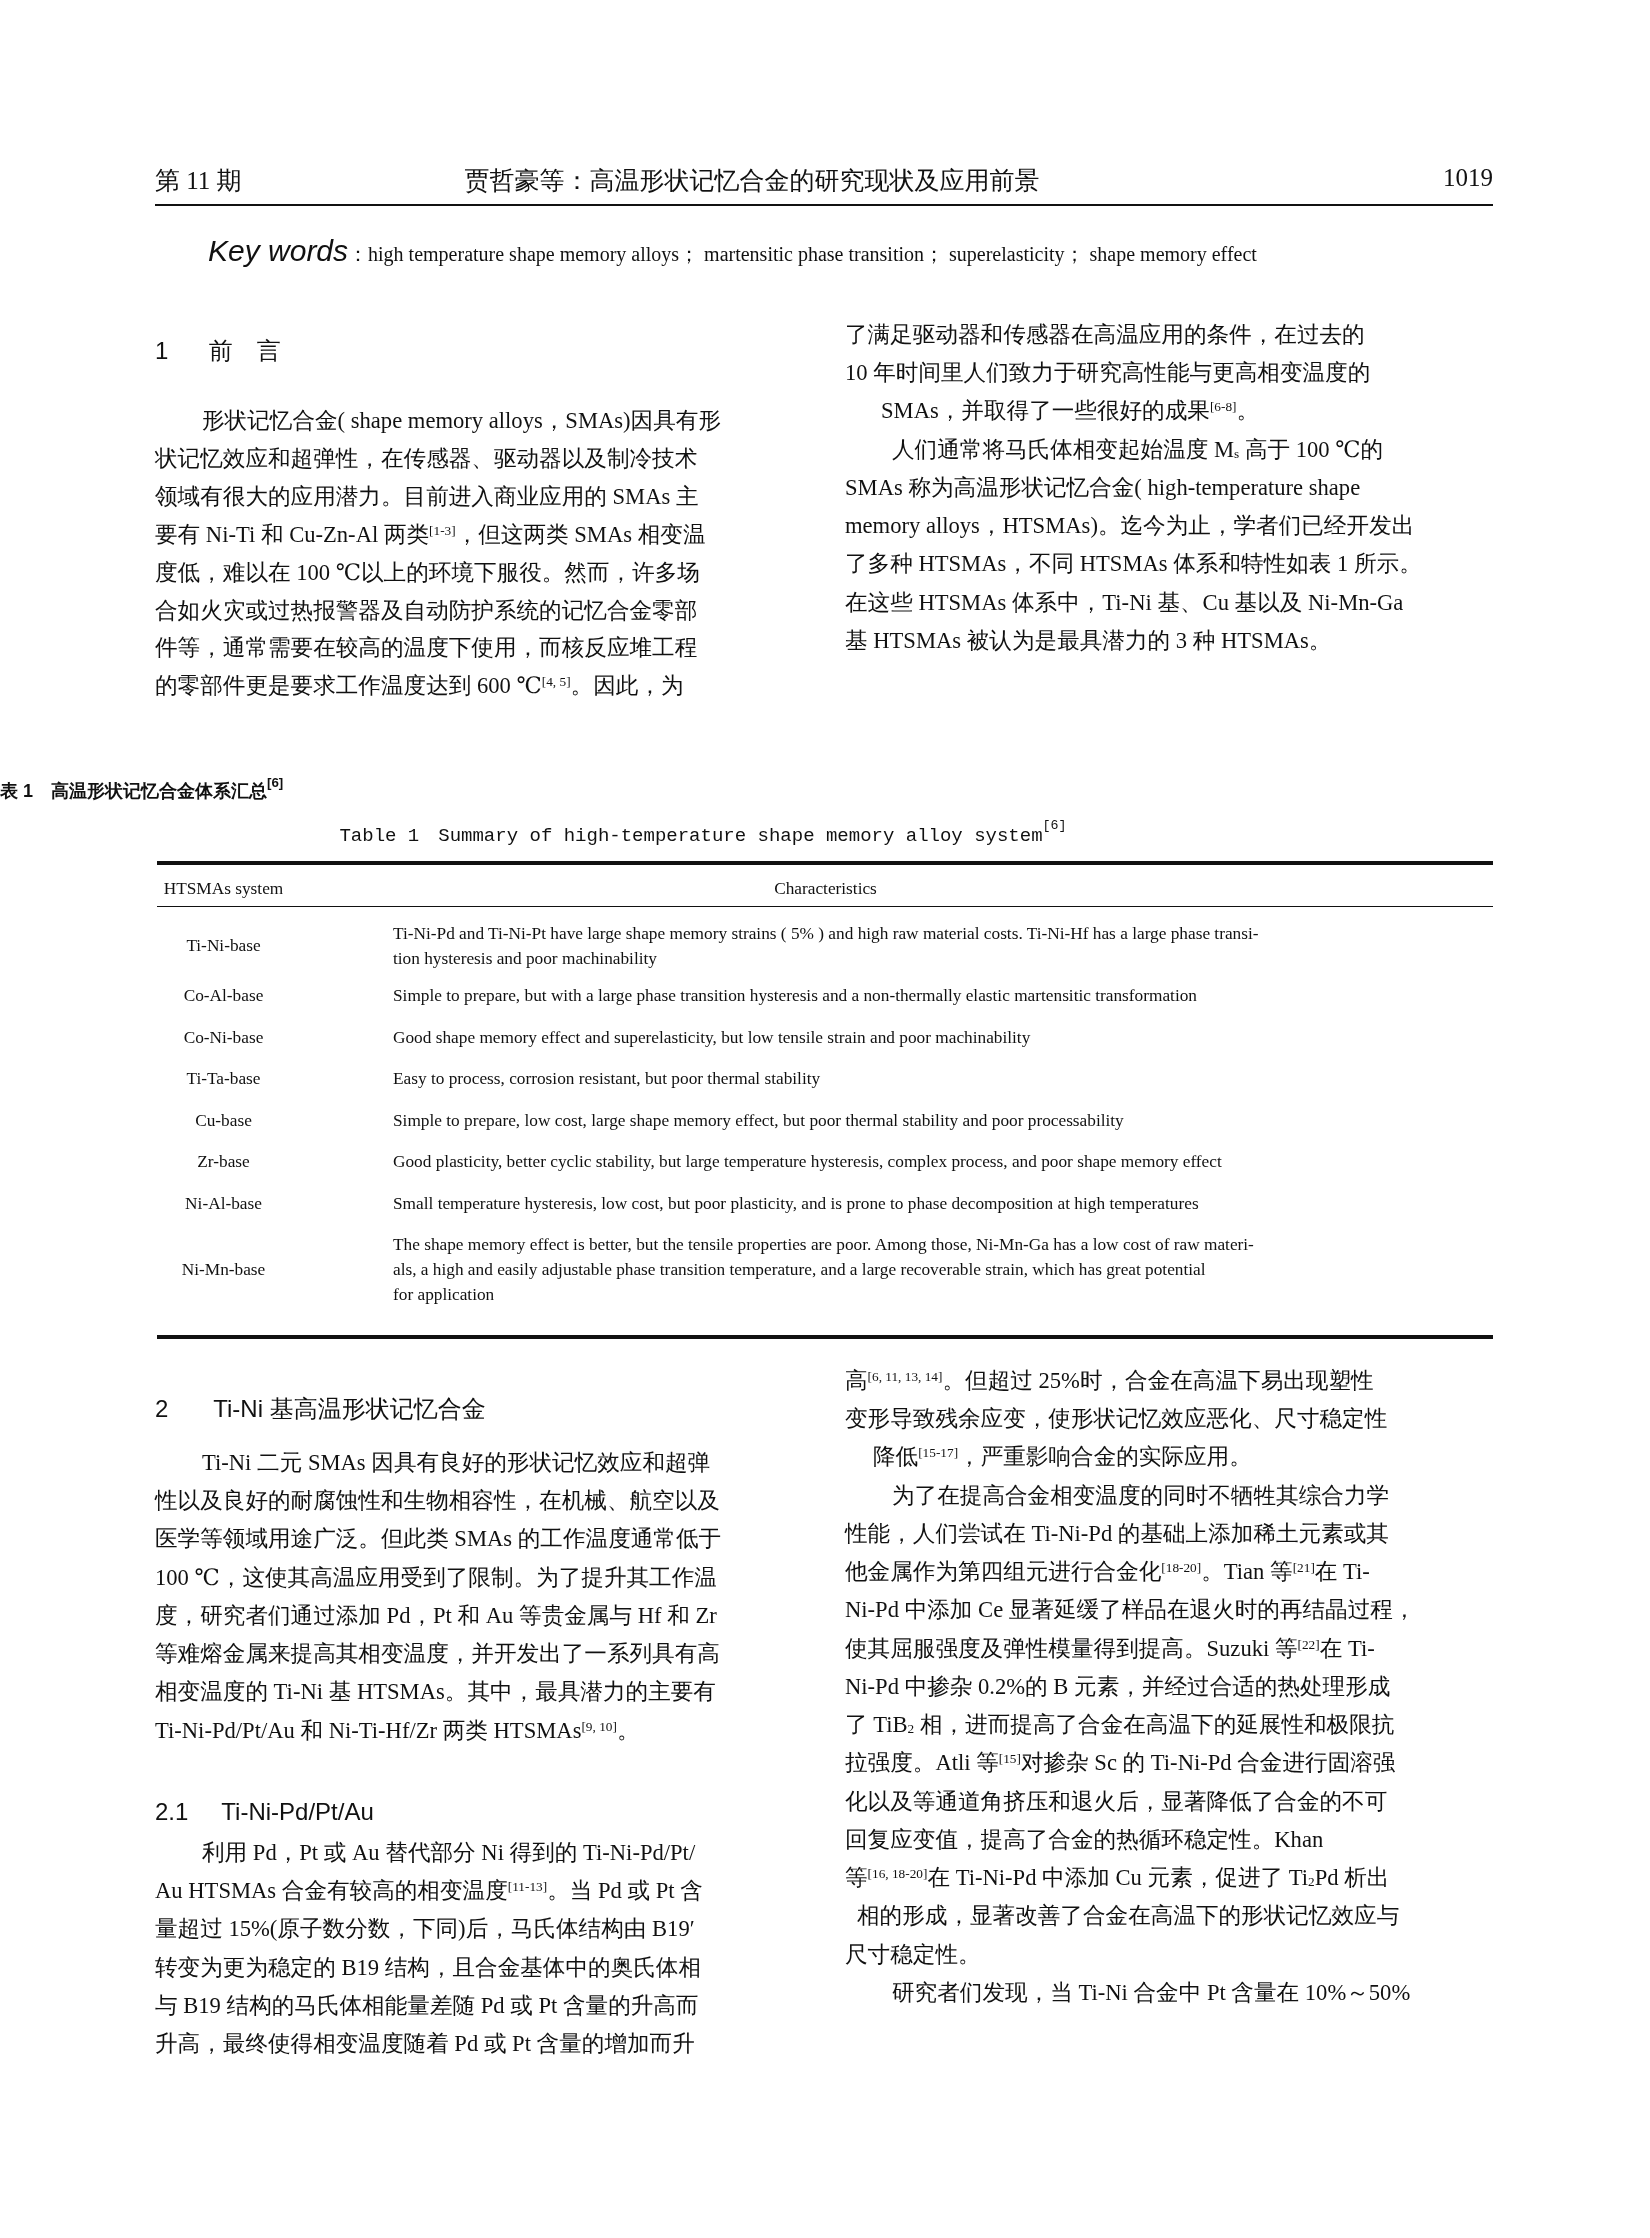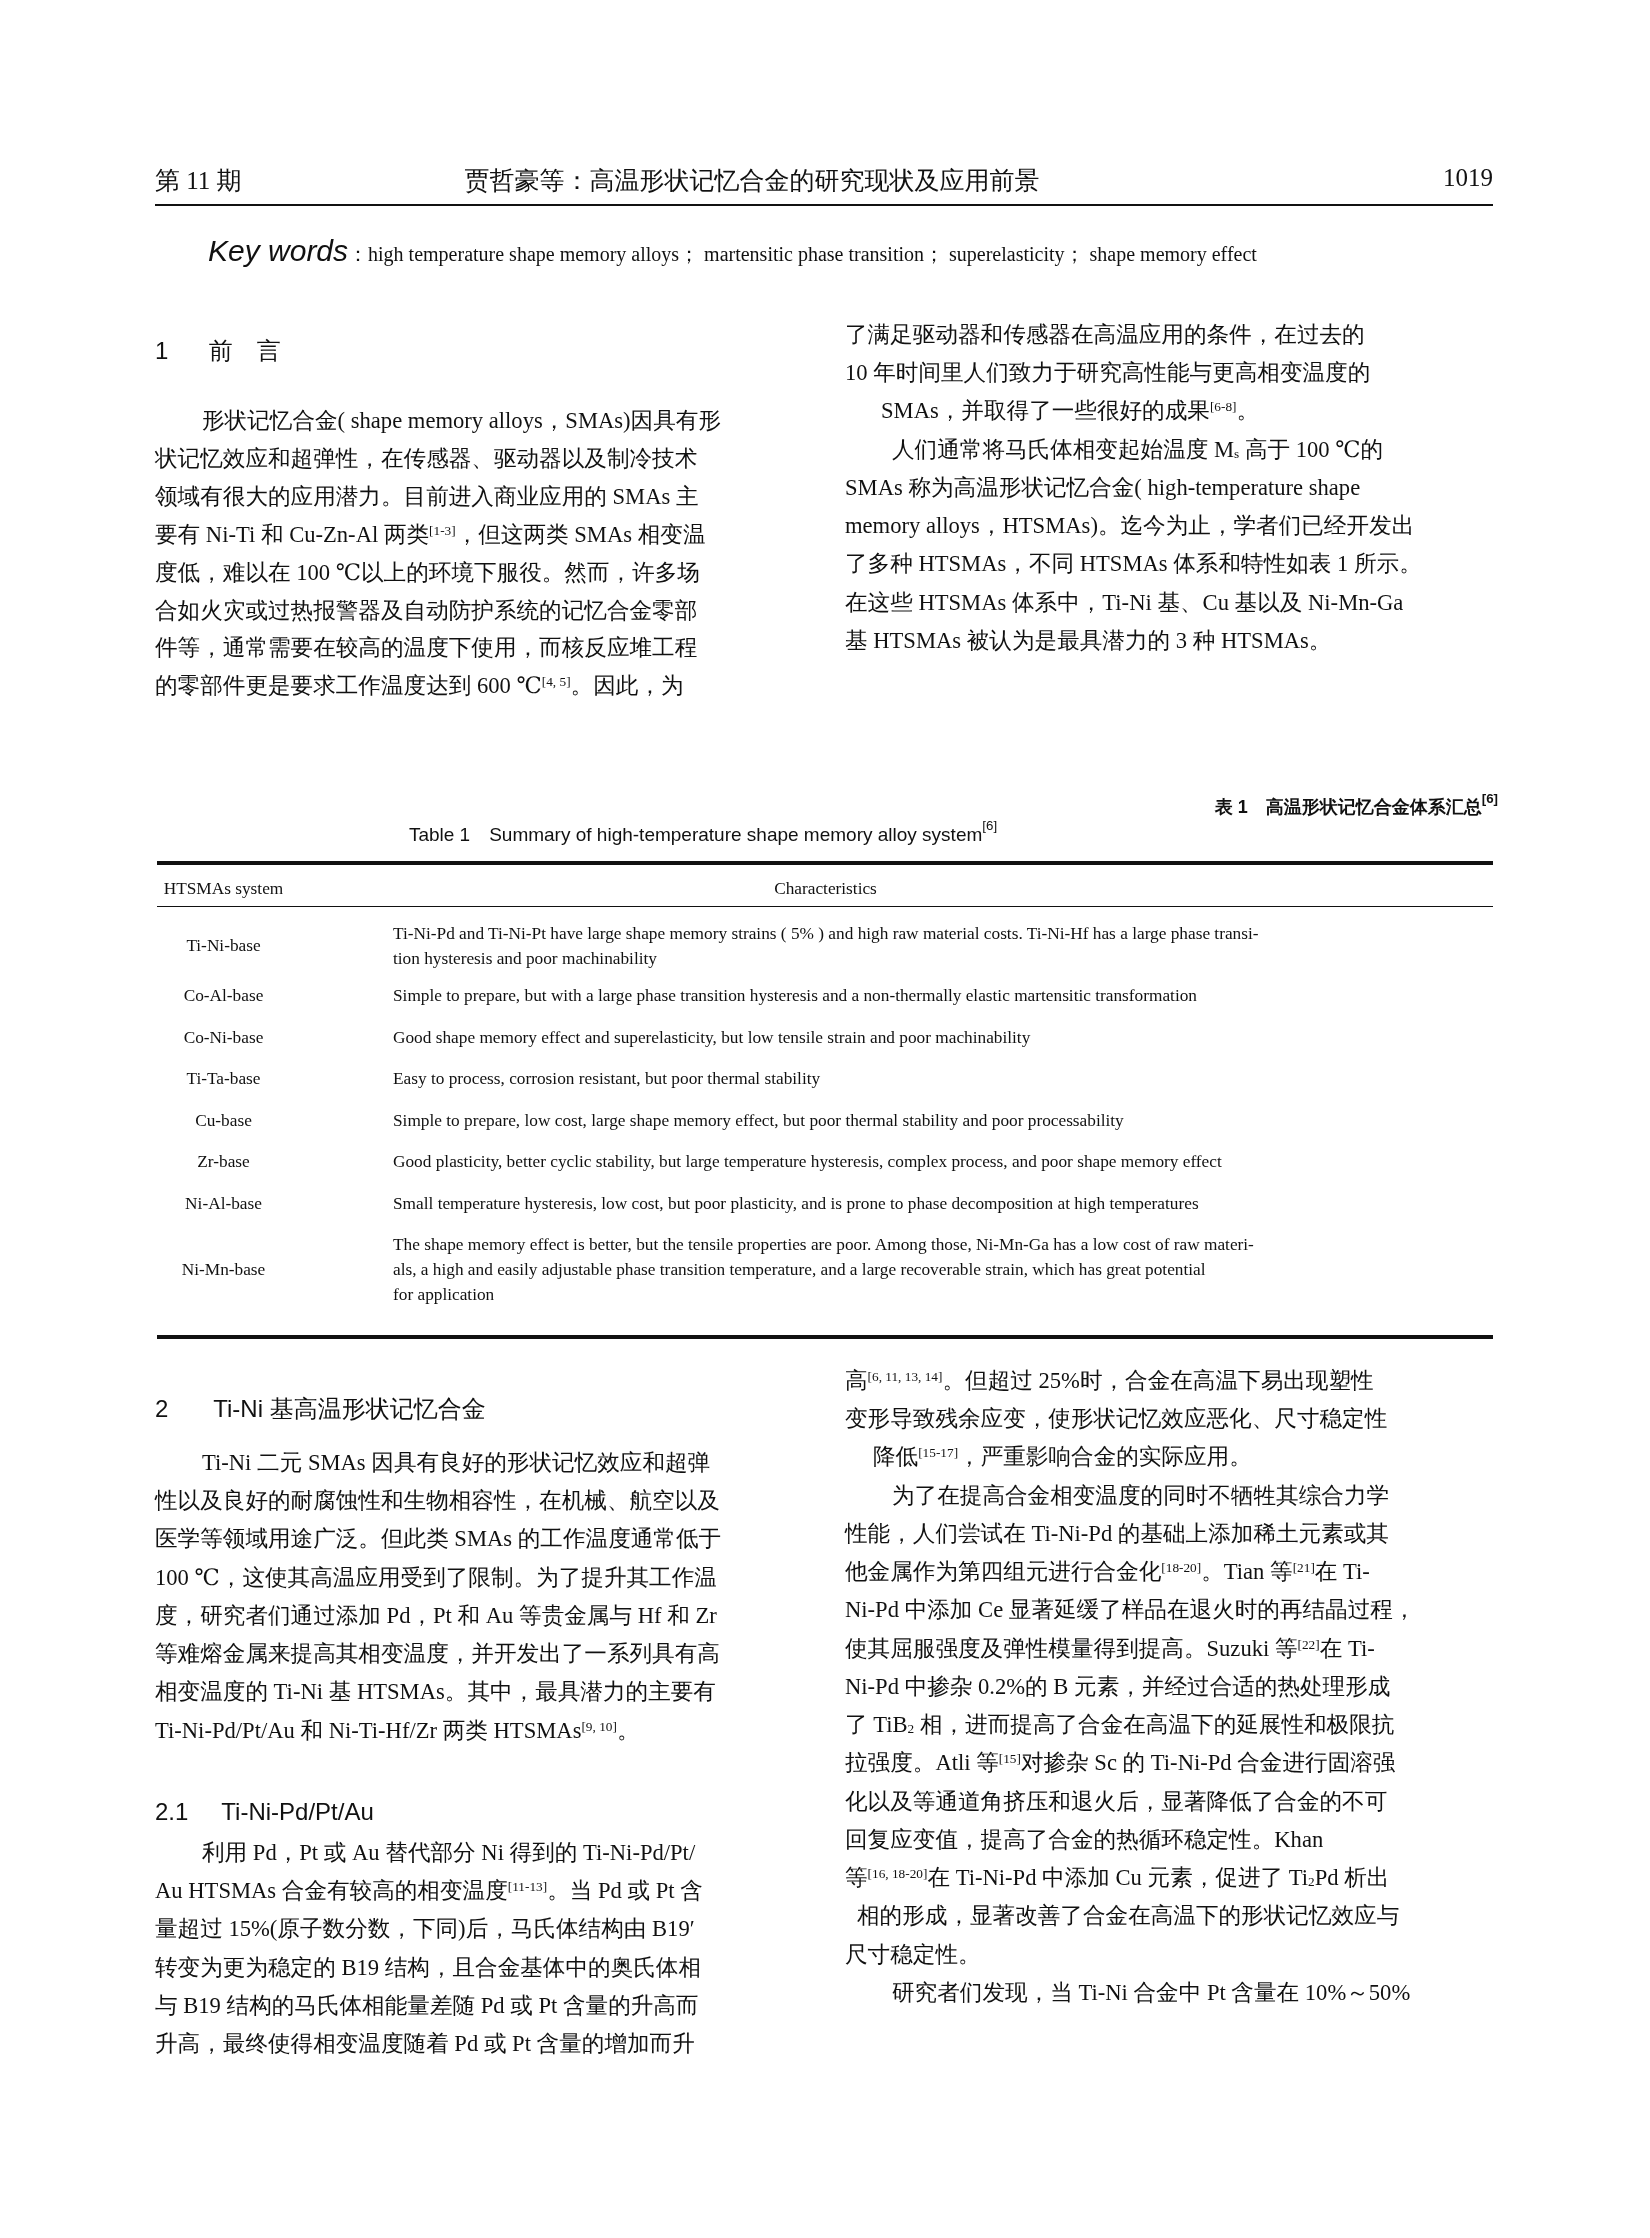--- a/index.html
+++ b/index.html
@@ -20,22 +20,22 @@
   .h2 { font-family:"Liberation Sans","DejaVu Sans",sans-serif; font-size:24px; }
 
   
   .col { position:absolute; }
   .col .ln { position:absolute; left:0; white-space:nowrap; font-family:"Liberation Serif","DejaVu Serif",serif; font-size:22.6px; line-height:27px; }
   .col .ln.indent { padding-left:47px; box-sizing:border-box; }
   sup.ref { font-size:13.3px; vertical-align:top; position:relative; top:-4px; }
   sub.low { font-size:13.3px; vertical-align:bottom; position:relative; top:4px; }
 
   
-  .cap-cn { font-family:"Liberation Sans","DejaVu Sans",sans-serif; font-size:18px; font-weight:bold; left:0; width:1498px; text-align:right; top:795px; }
-  .cap-en { font-family:Liberation Sans, sans-serif; font-size:19px; left:0; width:1406px; text-align:center; top:822px; }
+  .cap-cn { font-family:"Liberation Sans","DejaVu Sans",sans-serif; font-size:18px; font-weight:bold; left:0; width:1498px; text-align:left; top:779px; }
+  .cap-en { font-family:Liberation Mono, monospace; font-size:19px; left:0; width:1406px; text-align:center; top:822px; }
 
   
   .tbl { position:absolute; left:157px; top:861px; width:1336px; }
   .tbl .top-rule { position:absolute; left:0; top:0; width:100%; height:4px; background:#111; }
   .tbl .mid-rule { position:absolute; left:0; top:45px; width:100%; height:1.3px; background:#111; }
   .tbl .bot-rule { position:absolute; left:0; top:474px; width:100%; height:4px; background:#111; }
   .tbl .th, .tbl .td { position:absolute; font-family:"Liberation Serif","DejaVu Serif",serif; font-size:17.3px; line-height:24.6px; }
   .tbl .th { top:16px; }
   .tbl .c1 { left:0; width:133px; text-align:center; }
   .tbl .c2 { left:236px; width:1099px; }

